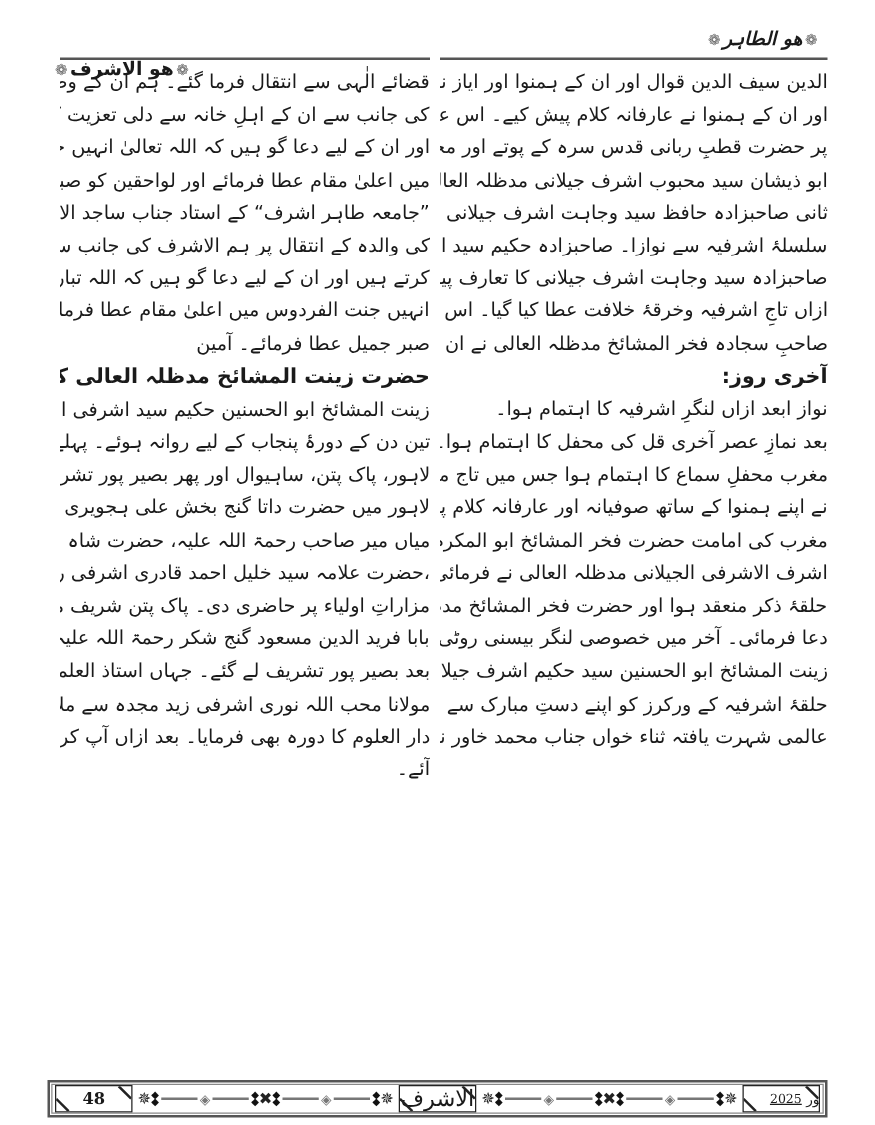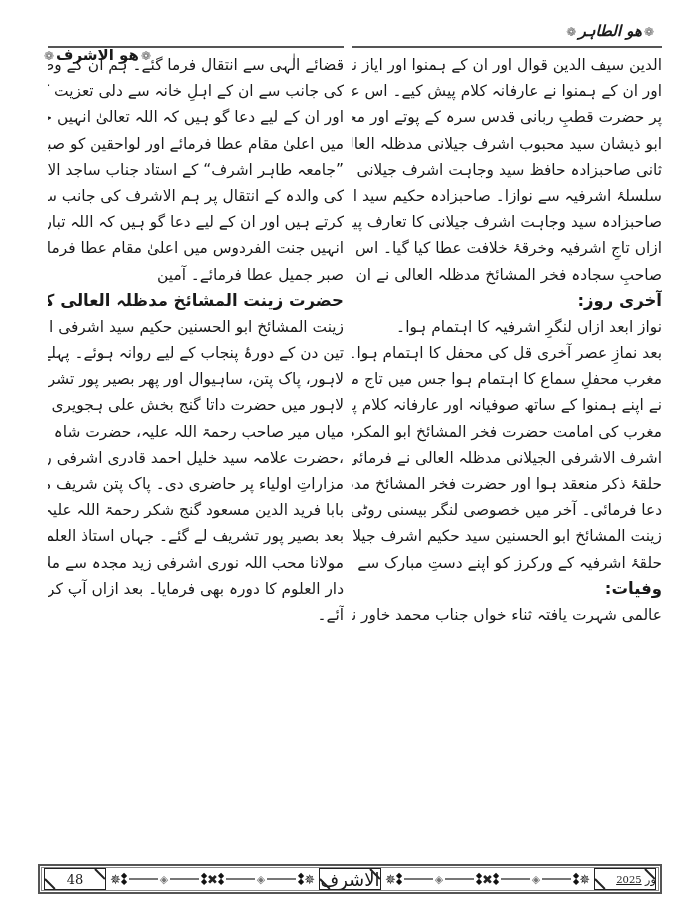--- a/index.html
+++ b/index.html
@@ -16,21 +16,21 @@
   .col.right { right: 38px; width: 310px; }
   .col.left { left: 48px; width: 296px; }
   .line { height: 26.2px; line-height: 26.2px; font-size: 15.4px; white-space: nowrap; overflow: hidden; text-align-last: justify; text-align: justify; }
   .line.short { text-align-last: right; }
   .line.heading { font-weight: bold; font-size: 16.5px; text-align-last: right; }
   .footer { position: absolute; left: 38px; right: 38px; top: 864px; height: 30px; border: 2px solid #555; box-shadow: inset 0 0 0 1px #fff, inset 0 0 0 2px #888; background: #fff; display: flex; align-items: center; justify-content: space-between; padding: 0 4px; box-sizing: border-box; }
   .fbox { position: relative; height: 22px; border: 1.5px solid #222; display: flex; align-items: center; justify-content: center; box-sizing: border-box; overflow: hidden; background: #fff; }
   .fbox::before, .fbox::after { content: ""; position: absolute; width: 14px; height: 1.8px; background: #222; }
   .fbox::before { top: 4px; right: -2px; transform: rotate(45deg); }
   .fbox::after { bottom: 4px; left: -2px; transform: rotate(45deg); }
-  .fbox.page { width: 62px; font-family: "DejaVu Serif", serif; font-weight: normal; font-size: 13px; }
+  .fbox.page { width: 62px; font-family: "DejaVu Serif", serif; font-weight: bold; font-size: 13px; }
   .fbox.mag { width: 62px; font-size: 18px; direction: rtl; }
   .fbox.date { width: 62px; font-size: 11px; direction: rtl; }
   .fbox.date .yr { text-decoration: underline; font-family: "DejaVu Serif", serif; font-size: 10px; margin-left: 35px; }
   .orn-strip { flex: 1; display: flex; align-items: center; justify-content: space-evenly; font-size: 12px; color: #333; padding: 0 4px; }
   .orn-strip .bar { flex: 1; height: 1.5px; background: #777; margin: 0 2px; }
   .orn-strip .dia { color: #777; font-size: 11px; }
   .orn-strip .star { font-size: 13px; color: #222; }
   .orn-strip .dots { display: inline-flex; flex-direction: column; line-height: 6px; font-size: 8px; color: #111; }
 </style>
 </head>
@@ -61,21 +61,20 @@
     <div class="line short">نواز ابعد ازاں لنگرِ اشرفیہ کا اہتمام ہوا۔</div>
     <div class="line">بعد نمازِ عصر آخری قل کی محفل کا اہتمام ہوا۔ بعدِ نمازِ عصر تا</div>
     <div class="line">مغرب محفلِ سماع کا اہتمام ہوا جس میں تاج محمد، شاد محمد قوال</div>
     <div class="line">نے اپنے ہمنوا کے ساتھ صوفیانہ اور عارفانہ کلام پیش کیا۔ نمازِ</div>
     <div class="line">مغرب کی امامت حضرت فخر المشائخ ابو المکرم ڈاکٹر سید محمد</div>
     <div class="line">اشرف الاشرفی الجیلانی مدظلہ العالی نے فرمائی۔ بعد نمازِ مغرب</div>
     <div class="line">حلقۂ ذکر منعقد ہوا اور حضرت فخر المشائخ مدظلہ العالی نے خصوصی</div>
     <div class="line">دعا فرمائی۔ آخر میں خصوصی لنگر بیسنی روٹی تقسیم کی گئی۔ حضرت</div>
     <div class="line">زینت المشائخ ابو الحسنین سید حکیم اشرف جیلانی مدظلہ العالی نے</div>
     <div class="line short">حلقۂ اشرفیہ کے ورکرز کو اپنے دستِ مبارک سے لنگر عطا فرمایا۔</div>
-    <div class="line heading">وفیات:</div>
     <div class="line">عالمی شہرت یافتہ ثناء خواں جناب محمد خاور نقشبندی کے والد</div>
   </div>
 <div class="col left" id="col-left">
     <div class="line">قضائے الٰہی سے انتقال فرما گئے۔ ہم ان کے وصال پر الاشرف</div>
     <div class="line">کی جانب سے ان کے اہلِ خانہ سے دلی تعزیت کرتے ہیں</div>
     <div class="line">اور ان کے لیے دعا گو ہیں کہ اللہ تعالیٰ انہیں جنت الفردوس</div>
     <div class="line short">میں اعلیٰ مقام عطا فرمائے اور لواحقین کو صبر جمیل عطا فرمائے۔</div>
     <div class="line">”جامعہ طاہر اشرف“ کے استاد جناب ساجد الاسلام صاحب</div>
     <div class="line">کی والدہ کے انتقال پر ہم الاشرف کی جانب سے تعزیت</div>
     <div class="line">کرتے ہیں اور ان کے لیے دعا گو ہیں کہ اللہ تبارک وتعالیٰ</div>

